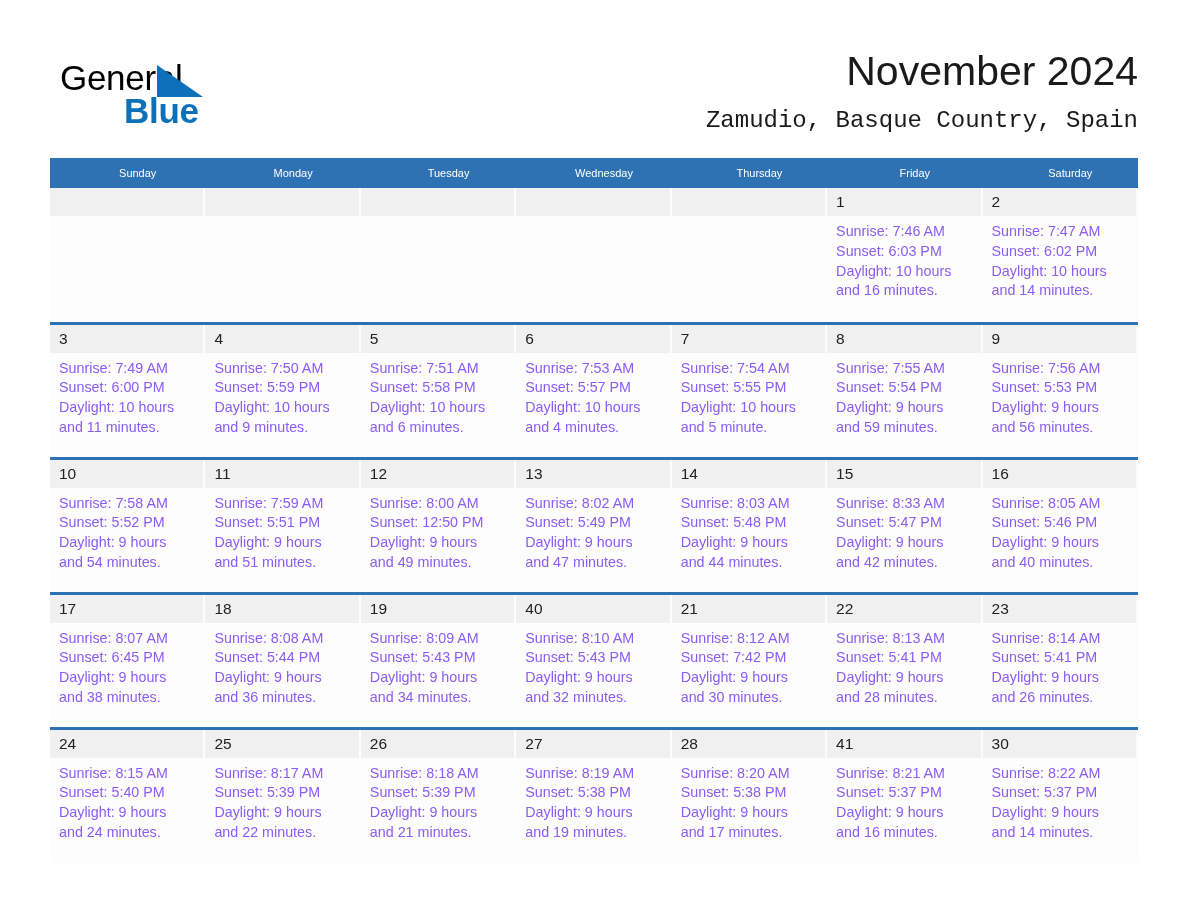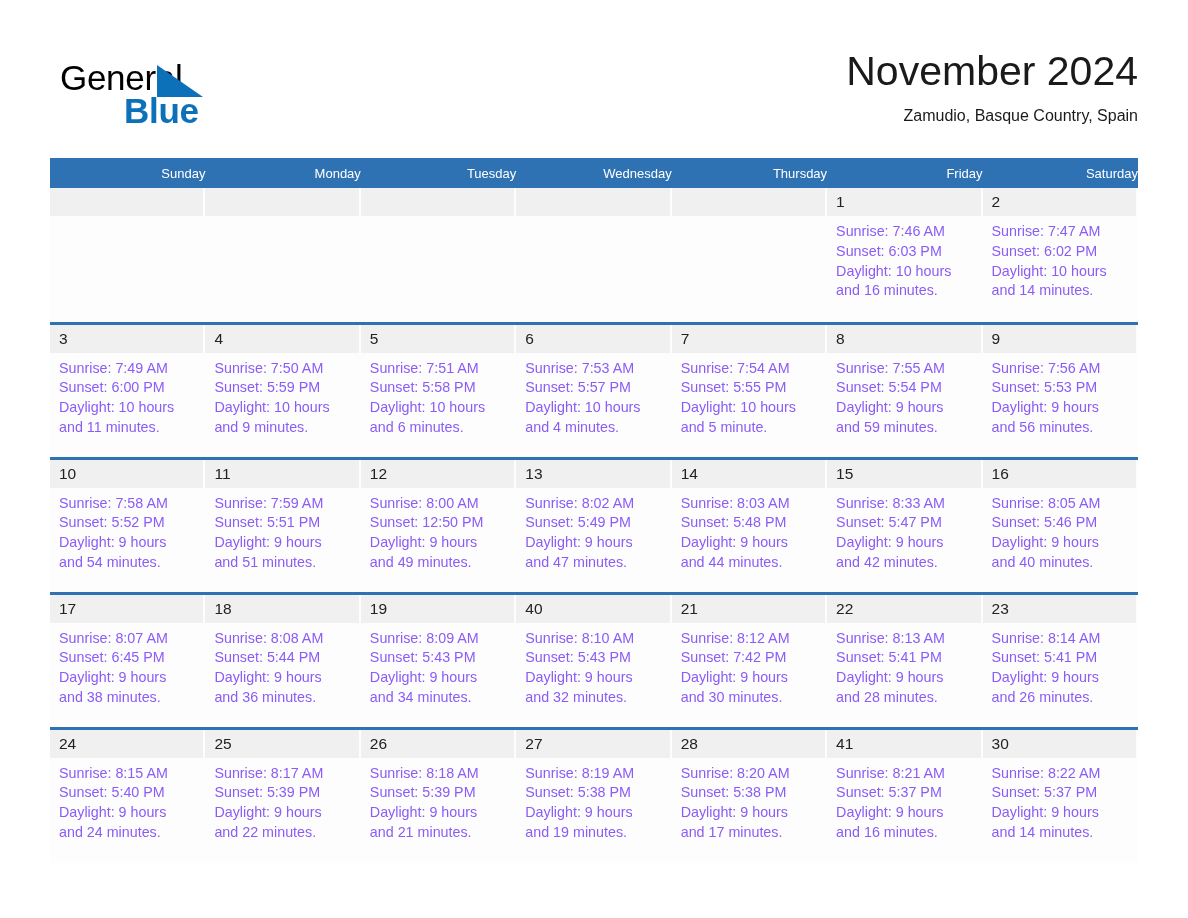--- a/index.html
+++ b/index.html
@@ -62,40 +62,41 @@
   }
   .month-title {
     font-size: 41px;
     color: #1a1a1a;
     line-height: 1.15;
     font-weight: 400;
     letter-spacing: 0px;
   }
   .location {
     margin-top: 12px;
-    font-size: 16px;
+    font-size: 24px;
     color: #1a1a1a;
     font-weight: 400;
     letter-spacing: 0px;
+    font-family: Liberation Mono, monospace;
   }
 
   
   .calendar {
     position: absolute;
     left: 50px; top: 158px;
     width: 1088px;
     border-collapse: collapse;
     table-layout: fixed;
   }
   .calendar th {
     background: #2e72b4;
     color: #ffffff;
-    font-size: 13px;
+    font-size: 11px;
     font-weight: 400;
-    text-align: right;
+    text-align: center;
     padding: 7px 0 7px 20px;
     height: 30px;
     border: none;
   }
   .calendar td {
     width: 155.43px;
     height: 135px;
     vertical-align: top;
     padding: 0;
     border: none;

